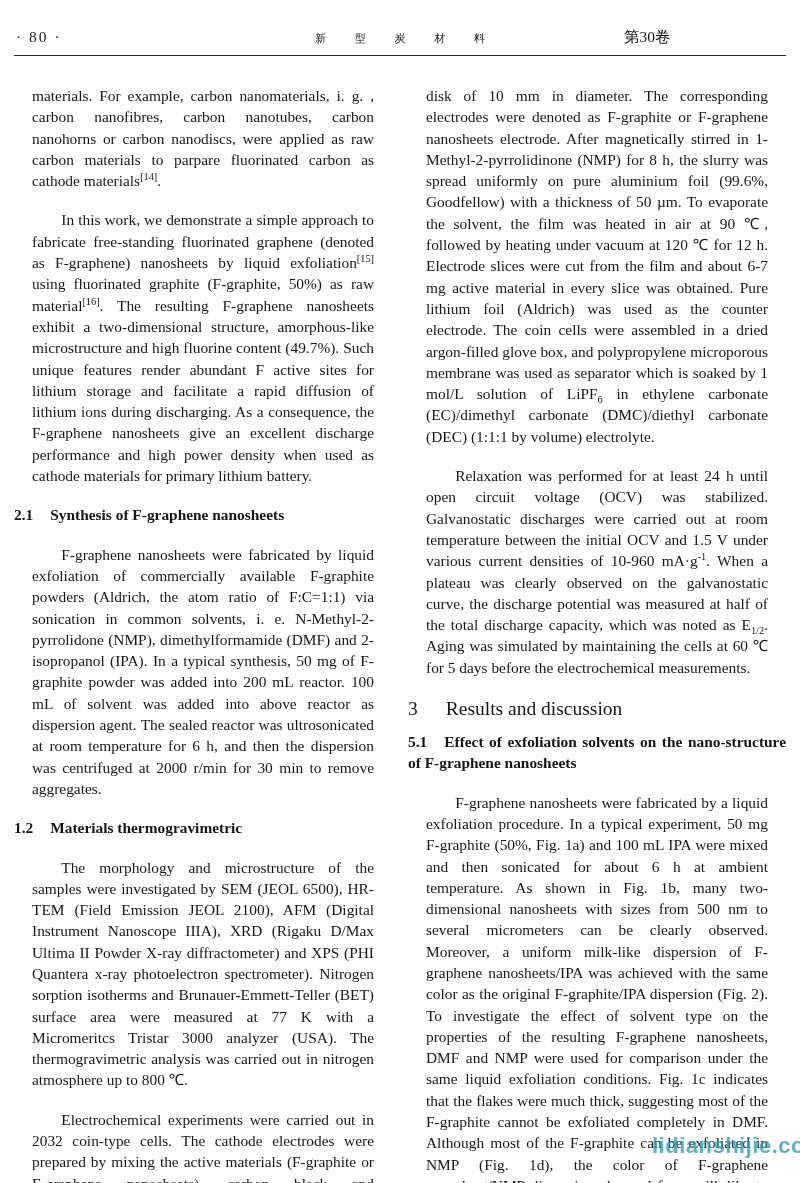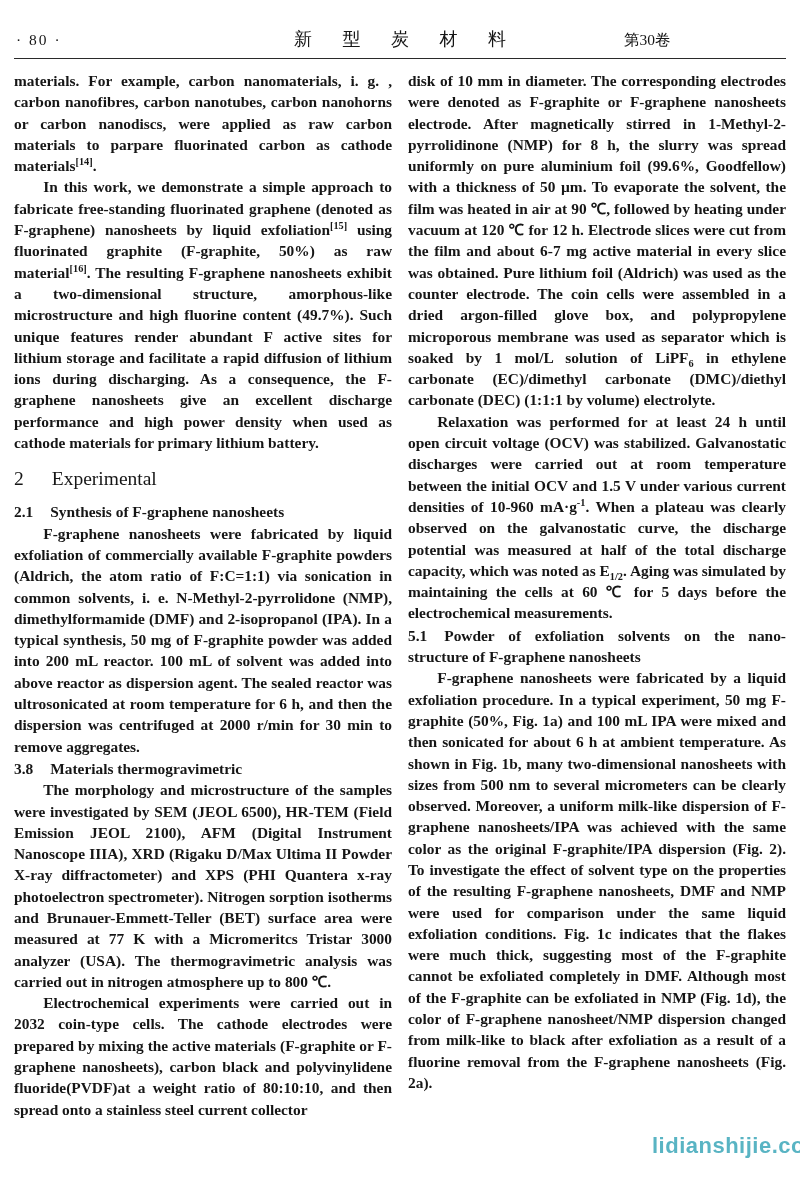--- a/index.html
+++ b/index.html
@@ -7,31 +7,31 @@
     position:relative; width:800px; height:1183px; overflow:hidden;
     background:#ffffff; color:#161616;
     font-family:"Liberation Serif", serif;
   }
   
   .hdr {
     display:flex; justify-content:space-between; align-items:baseline;
     padding:27px 16px 0 16px; font-size:15.5px;
   }
   .hdr .pageno { width:160px; text-align:left; letter-spacing:2px; }
-  .hdr .jtitle { flex:1; text-align:center; font-size:18px; letter-spacing:13px; text-indent:13px; }
+  .hdr .jtitle { flex:1; text-align:center; font-size:11px; letter-spacing:13px; text-indent:13px; }
   .hdr .vol { width:160px; text-align:left; }
   .hdr-rule { border:0; border-top:1.6px solid #2a2a2a; margin:7px 14px 0 14px; }
   
   .columns { display:flex; gap:16px; padding:11px 14px 0 14px; }
   .col {
     width:378px; text-align:justify;
     font-size:15.4px; line-height:21.3px;
     hyphens:auto; -webkit-hyphens:auto;
   }
-  .para { margin:0;font-weight:bold; }
+  .para { margin:18px; }
   .para.indent { text-indent:1.9em; }
   sup, sub { line-height:0; font-size:67%; }
   
   .h1 {
     font-size:19.5px; line-height:26px; text-align:left;
     margin:13px 0 9px 0; font-weight:normal;
   }
   .h1 .hnum { margin-right:28px; }
   .h2 { font-weight:bold; margin:1px 0 0 0; text-align:justify; }
   .h2 .hnum { margin-right:17px; }
@@ -50,28 +50,28 @@
   <div class="hdr">
     <span class="pageno">· 80 ·</span>
     <span class="jtitle">新 型 炭 材 料</span>
     <span class="vol">第30卷</span>
   </div>
   <hr class="hdr-rule">
   <div class="columns">
     <section class="col">
         <p class="para"><span>materials. For example, carbon nanomaterials, i. g. , carbon nanofibres, carbon nanotubes, carbon nanohorns or carbon nanodiscs, were applied as raw carbon materials to parpare fluorinated carbon as cathode materials</span><sup>[14]</sup><span>.</span></p>
         <p class="para indent"><span>In this work, we demonstrate a simple approach to fabricate free-standing fluorinated graphene (denoted as F-graphene) nanosheets by liquid exfoliation</span><sup>[15]</sup><span> using fluorinated graphite (F-graphite, 50%) as raw material</span><sup>[16]</sup><span>. The resulting F-graphene nanosheets exhibit a two-dimensional structure, amorphous-like microstructure and high fluorine content (49.7%). Such unique features render abundant F active sites for lithium storage and facilitate a rapid diffusion of lithium ions during discharging. As a consequence, the F-graphene nanosheets give an excellent discharge performance and high power density when used as cathode materials for primary lithium battery.</span></p>
-        <div class="h1"><span class="hnum">2</span><span class="htitle">Experimental</span></div>
         <div class="h2"><span class="hnum">2.1</span><span class="htitle">Synthesis of F-graphene nanosheets</span></div>
         <p class="para indent"><span>F-graphene nanosheets were fabricated by liquid exfoliation of commercially available F-graphite powders (Aldrich, the atom ratio of F:C=1:1) via sonication in common solvents, i. e. N-Methyl-2-pyrrolidone (NMP), dimethylformamide (DMF) and 2-isopropanol (IPA). In a typical synthesis, 50 mg of F-graphite powder was added into 200 mL reactor. 100 mL of solvent was added into above reactor as dispersion agent. The sealed reactor was ultrosonicated at room temperature for 6 h, and then the dispersion was centrifuged at 2000 r/min for 30 min to remove aggregates.</span></p>
-        <div class="h2"><span class="hnum">3.8</span><span class="htitle">Materials thermogravimetric</span></div>
+        <div class="h2"><span class="hnum">1.2</span><span class="htitle">Materials thermogravimetric</span></div>
         <p class="para indent"><span>The morphology and microstructure of the samples were investigated by SEM (JEOL 6500), HR-TEM (Field Emission JEOL 2100), AFM (Digital Instrument Nanoscope IIIA), XRD (Rigaku D/Max Ultima II Powder X-ray diffractometer) and XPS (PHI Quantera x-ray photoelectron spectrometer). Nitrogen sorption isotherms and Brunauer-Emmett-Teller (BET) surface area were measured at 77 K with a Micromeritcs Tristar 3000 analyzer (USA). The thermogravimetric analysis was carried out in nitrogen atmosphere up to 800 ℃.</span></p>
         <p class="para indent"><span>Electrochemical experiments were carried out in 2032 coin-type cells. The cathode electrodes were prepared by mixing the active materials (F-graphite or F-graphene nanosheets), carbon black and polyvinylidene fluoride(PVDF)at a weight ratio of 80:10:10, and then spread onto a stainless steel current collector</span></p>
       </section>
     <section class="col">
         <p class="para"><span>disk of 10 mm in diameter. The corresponding electrodes were denoted as F-graphite or F-graphene nanosheets electrode. After magnetically stirred in 1-Methyl-2-pyrrolidinone (NMP) for 8 h, the slurry was spread uniformly on pure aluminium foil (99.6%, Goodfellow) with a thickness of 50 µm. To evaporate the solvent, the film was heated in air at 90 ℃, followed by heating under vacuum at 120 ℃ for 12 h. Electrode slices were cut from the film and about 6-7 mg active material in every slice was obtained. Pure lithium foil (Aldrich) was used as the counter electrode. The coin cells were assembled in a dried argon-filled glove box, and polypropylene microporous membrane was used as separator which is soaked by 1 mol/L solution of LiPF</span><sub>6</sub><span> in ethylene carbonate (EC)/dimethyl carbonate (DMC)/diethyl carbonate (DEC) (1:1:1 by volume) electrolyte.</span></p>
         <p class="para indent"><span>Relaxation was performed for at least 24 h until open circuit voltage (OCV) was stabilized. Galvanostatic discharges were carried out at room temperature between the initial OCV and 1.5 V under various current densities of 10-960 mA·g</span><sup>-1</sup><span>. When a plateau was clearly observed on the galvanostatic curve, the discharge potential was measured at half of the total discharge capacity, which was noted as E</span><sub>1/2</sub><span>. Aging was simulated by maintaining the cells at 60 ℃ for 5 days before the electrochemical measurements.</span></p>
-        <div class="h2"><span class="hnum">5.1</span><span class="htitle">Powder of exfoliation solvents on the nano-structure of F-graphene nanosheets</span></div>
+        <div class="h1"><span class="hnum">3</span><span class="htitle">Results and discussion</span></div>
+        <div class="h2"><span class="hnum">5.1</span><span class="htitle">Effect of exfoliation solvents on the nano-structure of F-graphene nanosheets</span></div>
         <p class="para indent"><span>F-graphene nanosheets were fabricated by a liquid exfoliation procedure. In a typical experiment, 50 mg F-graphite (50%, Fig. 1a) and 100 mL IPA were mixed and then sonicated for about 6 h at ambient temperature. As shown in Fig. 1b, many two-dimensional nanosheets with sizes from 500 nm to several micrometers can be clearly observed. Moreover, a uniform milk-like dispersion of F-graphene nanosheets/IPA was achieved with the same color as the original F-graphite/IPA dispersion (Fig. 2). To investigate the effect of solvent type on the properties of the resulting F-graphene nanosheets, DMF and NMP were used for comparison under the same liquid exfoliation conditions. Fig. 1c indicates that the flakes were much thick, suggesting most of the F-graphite cannot be exfoliated completely in DMF. Although most of the F-graphite can be exfoliated in NMP (Fig. 1d), the color of F-graphene nanosheet/NMP dispersion changed from milk-like to black after exfoliation as a result of a fluorine removal from the F-graphene nanosheets (Fig. 2a).</span></p>
       </section>
   </div>
   <div class="watermark" style="color: rgb(43, 159, 179);">lidianshijie.com</div>
 </div>
 
 </body></html>

